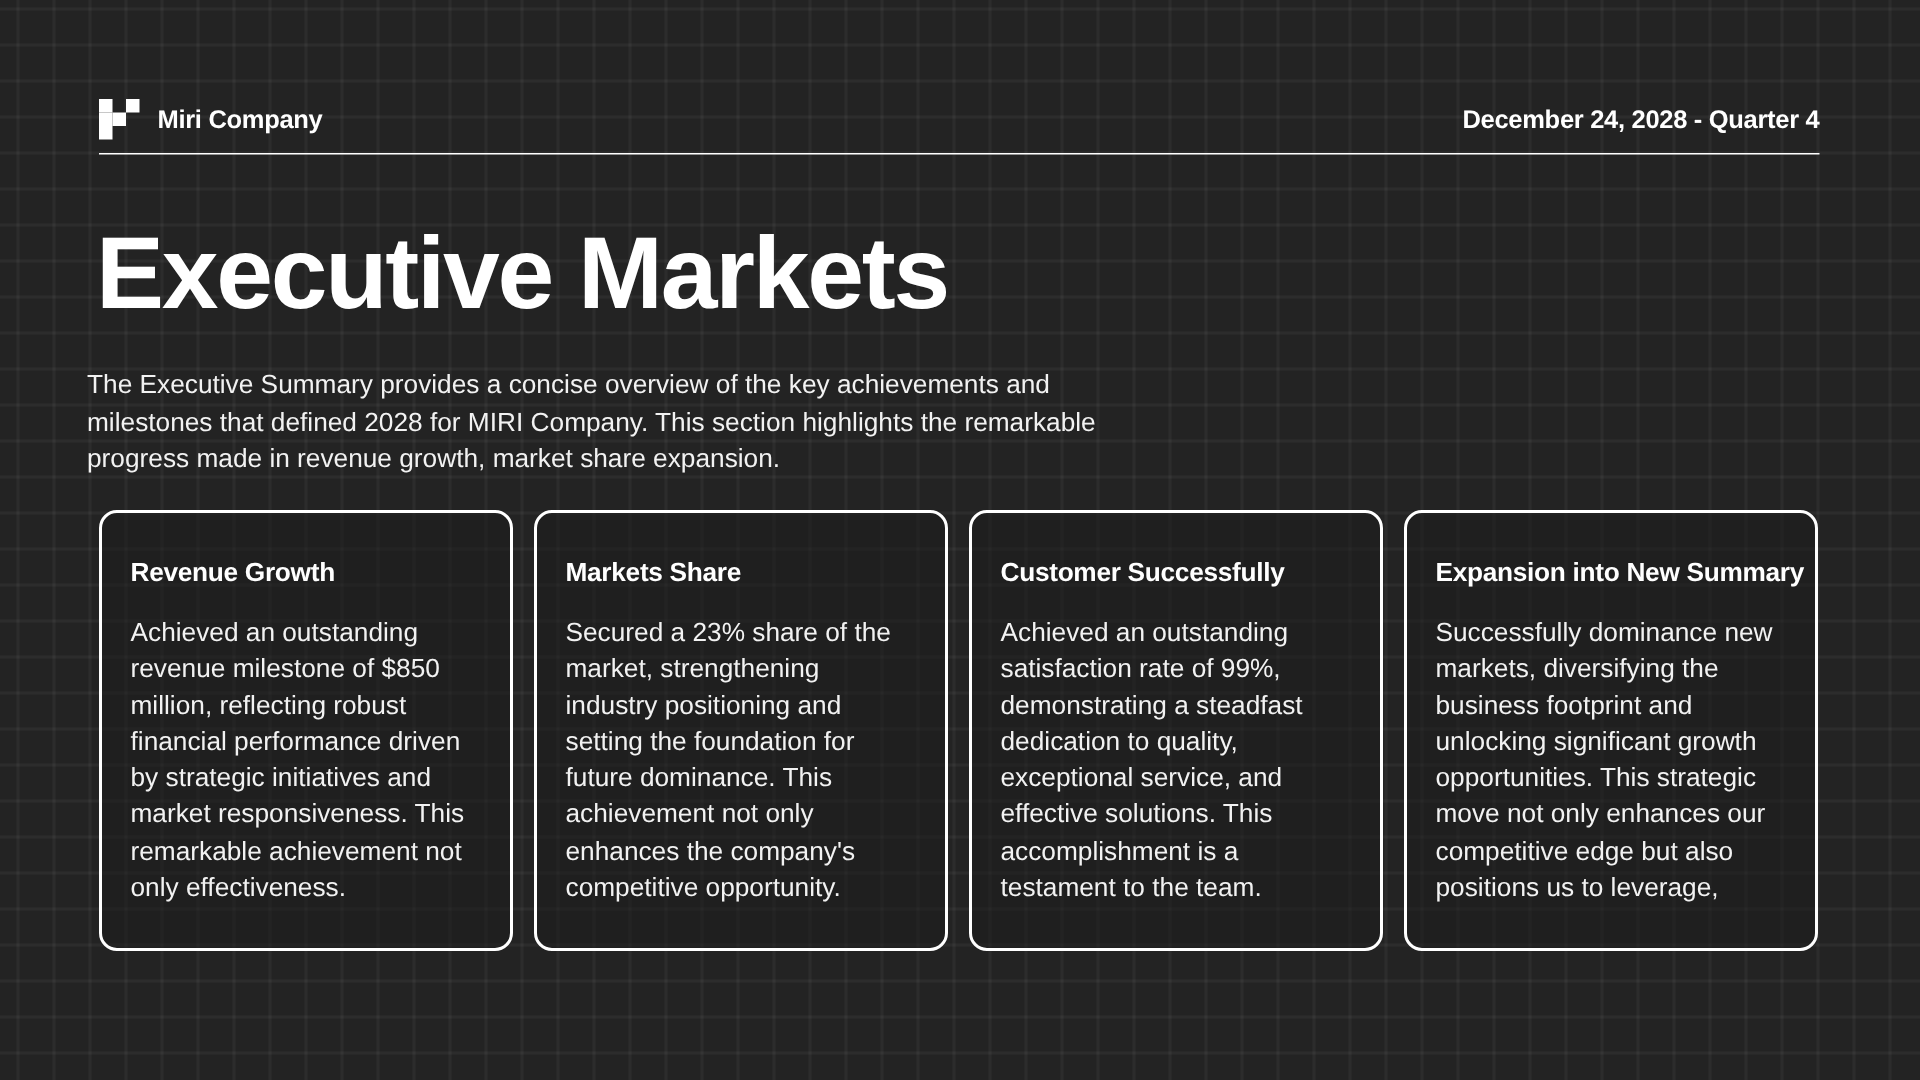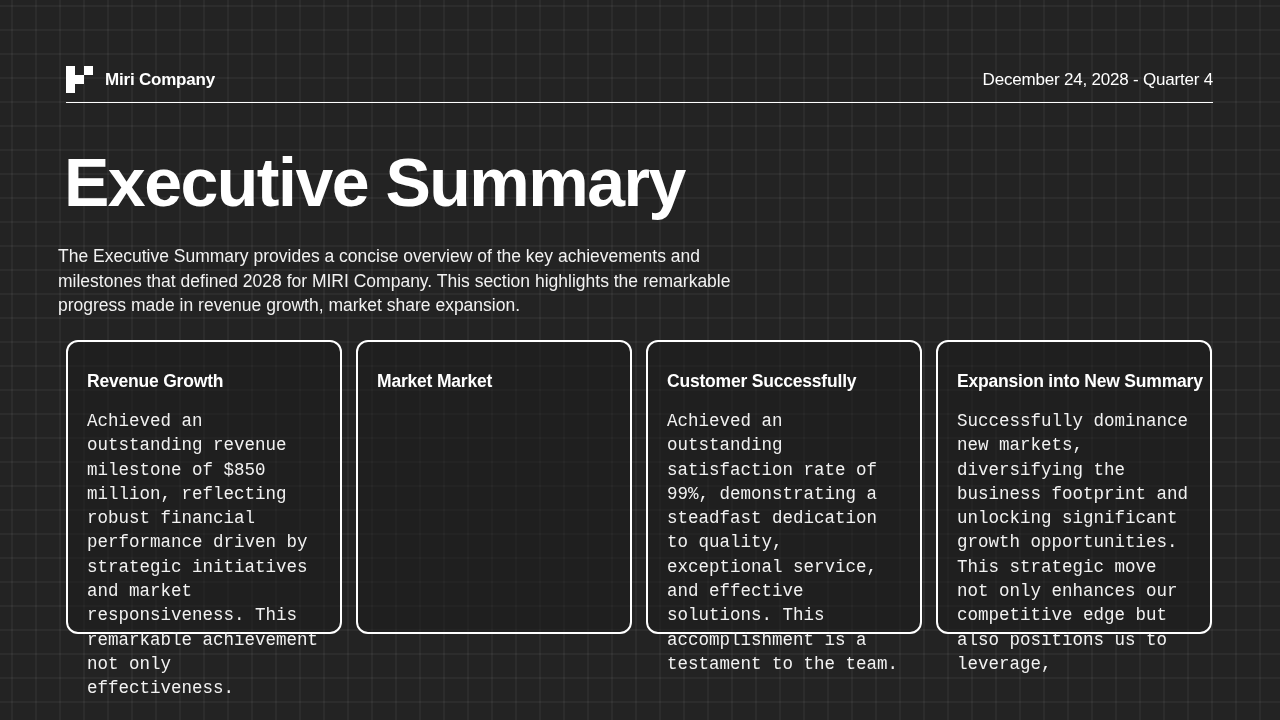--- a/index.html
+++ b/index.html
@@ -21,41 +21,41 @@
       display: flex; justify-content: space-between; align-items: flex-start;
     }
     .brand { display: flex; align-items: center; gap: 12px; text-align: right; }
     .logo {
       width: 27px; height: 27px; display: grid;
       grid-template-columns: repeat(3, 9px); grid-template-rows: repeat(3, 9px);
     }
     .logo span { background: transparent; }
     .logo span.on { background: #ffffff; }
     .brand-name { font-size: 17px; font-weight: bold; line-height: 27px; letter-spacing: -0.2px; }
-    .header-date { font-size: 17px; font-weight: normal; line-height: 27px; letter-spacing: -0.2px; }
+    .header-date { font-size: 17px; font-weight: bold; line-height: 27px; letter-spacing: -0.2px; }
     .title {
       position: absolute; left: 64px; top: 140px;
       font-size: 68px; font-weight: bold; letter-spacing: -1.5px; line-height: 84px;
     }
     .intro {
       position: absolute; left: 58px; top: 244px; width: 720px;
       font-size: 17.5px; line-height: 24.5px; color: #f2f2f2;
     }
     .cards {
       position: absolute; left: 66px; top: 340px;
       display: flex; gap: 14px;
     }
     .card {
       width: 276px; height: 294px;
       border: 2px solid #ffffff; border-radius: 12px;
       background: rgba(30,30,30,0.55);
       padding: 27px 19px 0 19px;
     }
     .card-title { font-size: 17.5px; font-weight: bold; line-height: 24px; margin-bottom: 16px; letter-spacing: -0.2px; white-space: nowrap; }
-    .card-body { font-size: 17.5px; line-height: 24.3px; color: #f2f2f2; font-family: Liberation Mono, monospace; }
+    .card-body { font-size: 17.5px; line-height: 24.3px; color: #f2f2f2; }
   </style>
 </head>
 <body>
 
 <div class="header">
   <div class="brand">
     <div class="logo">
       <span class="on"></span>
         <span></span>
         <span class="on"></span>
@@ -64,31 +64,32 @@
         <span></span>
       <span class="on"></span>
         <span></span>
         <span></span>
     </div>
     <span class="brand-name">Miri Company</span>
   </div>
   <span class="header-date">December 24, 2028 - Quarter 4</span>
 </div>
 
-<h1 class="title">Executive Summary</h1>
+<h1 class="title">Executive Markets</h1>
 
 <p class="intro">The Executive Summary provides a concise overview of the key achievements and milestones that defined 2028 for MIRI Company. This section highlights the remarkable progress made in revenue growth, market share expansion.</p>
 
 <div class="cards">
   <div class="card">
     <div class="card-title">Revenue Growth</div>
     <div class="card-body">Achieved an outstanding revenue milestone of $850 million, reflecting robust financial performance driven by strategic initiatives and market responsiveness. This remarkable achievement not only effectiveness.</div>
   </div>
   <div class="card">
-    <div class="card-title">Market Market</div>
+    <div class="card-title">Markets Share</div>
+    <div class="card-body">Secured a 23% share of the market, strengthening industry positioning and setting the foundation for future dominance. This achievement not only enhances the company's competitive opportunity.</div>
   </div>
   <div class="card">
     <div class="card-title">Customer Successfully</div>
     <div class="card-body">Achieved an outstanding satisfaction rate of 99%, demonstrating a steadfast dedication to quality, exceptional service, and effective solutions. This accomplishment is a testament to the team.</div>
   </div>
   <div class="card">
     <div class="card-title">Expansion into New Summary</div>
     <div class="card-body">Successfully dominance new markets, diversifying the business footprint and unlocking significant growth opportunities. This strategic move not only enhances our competitive edge but also positions us to leverage,</div>
   </div>
 </div>

